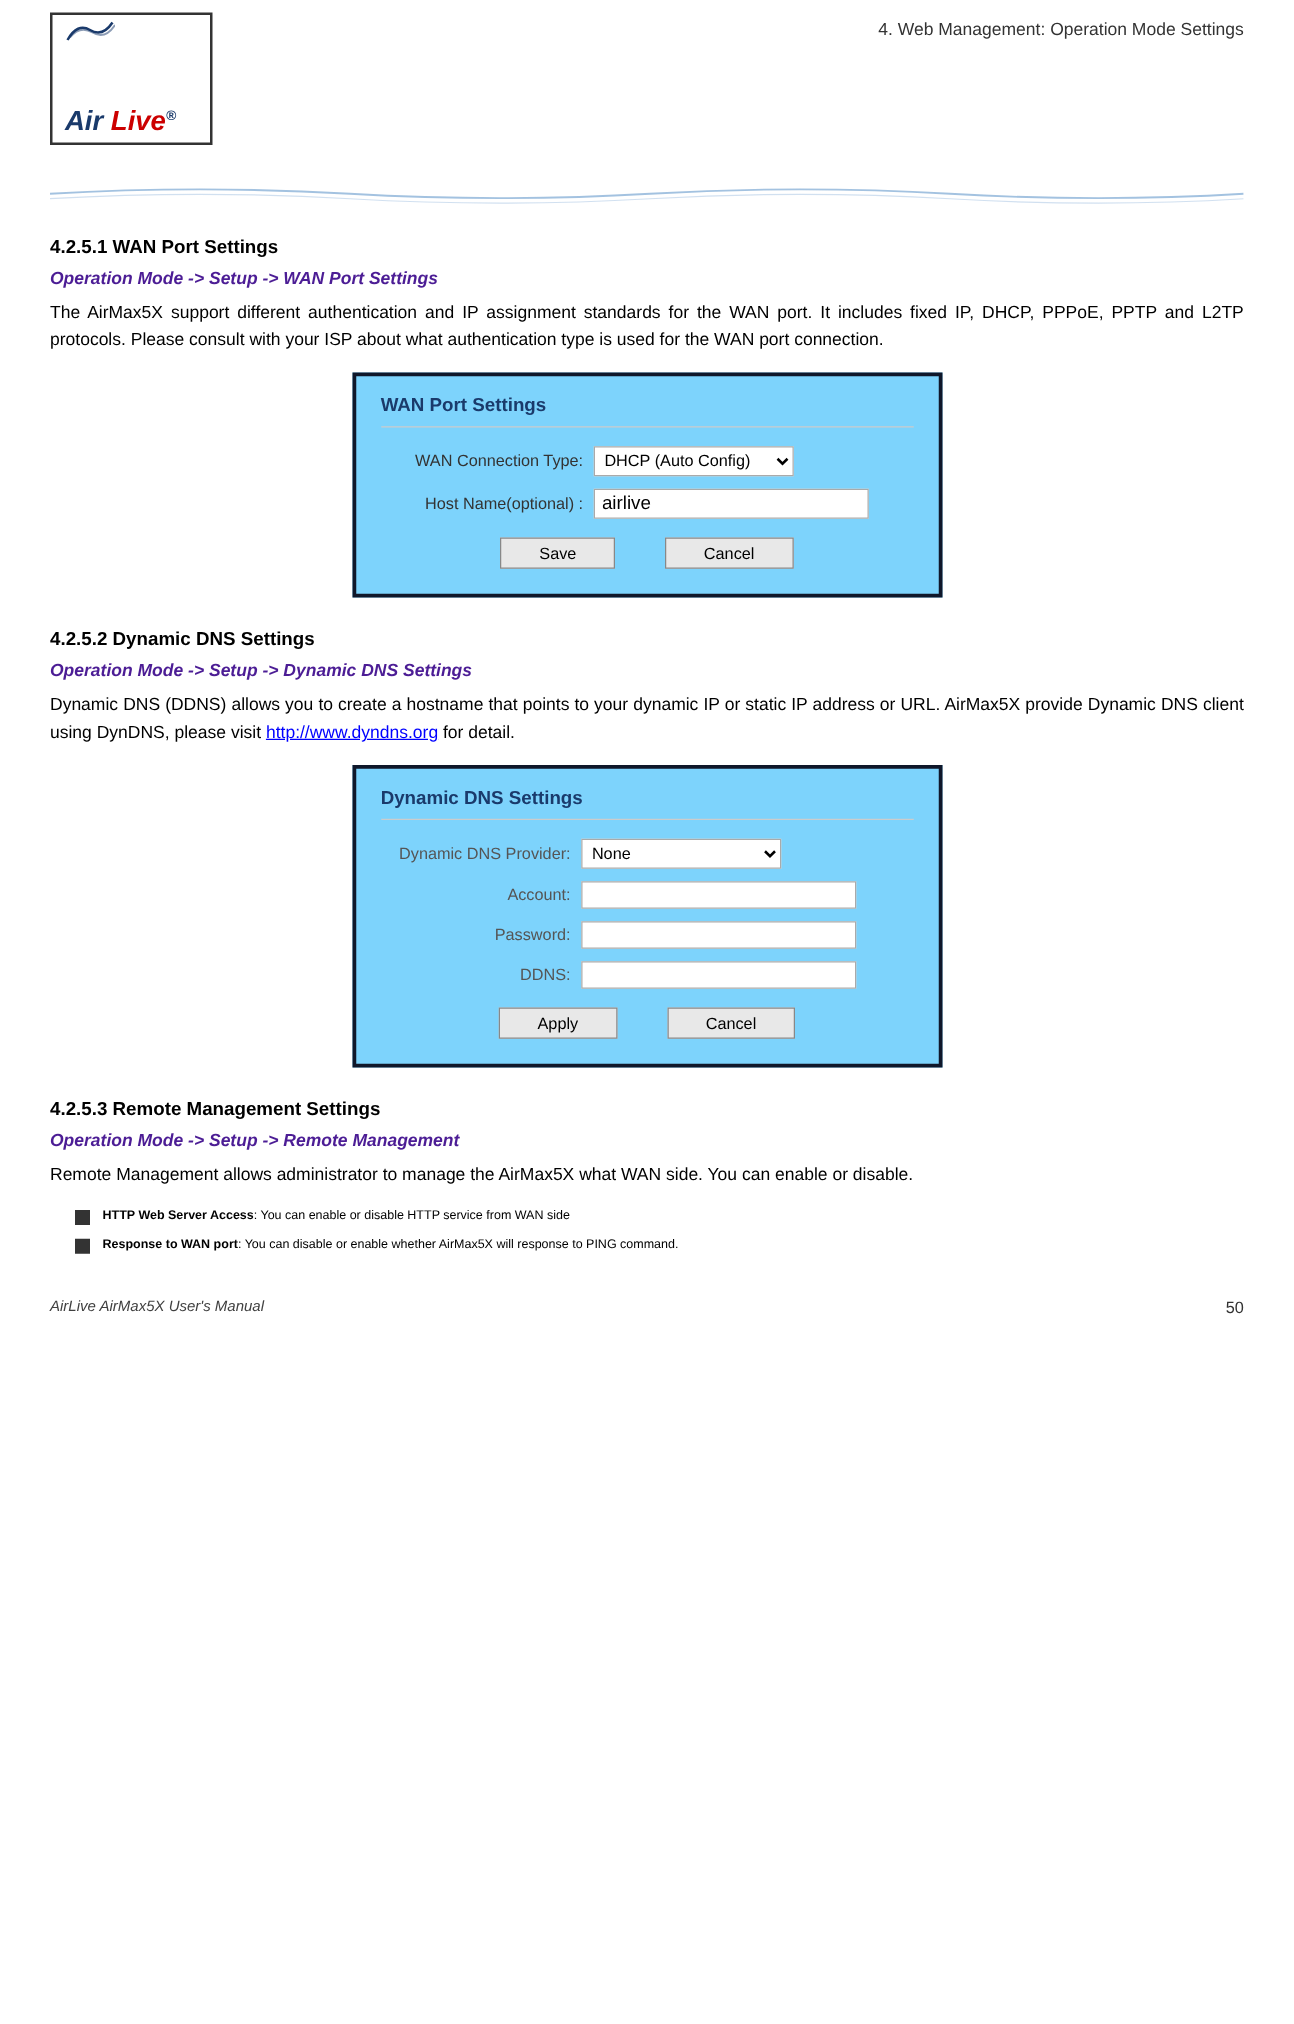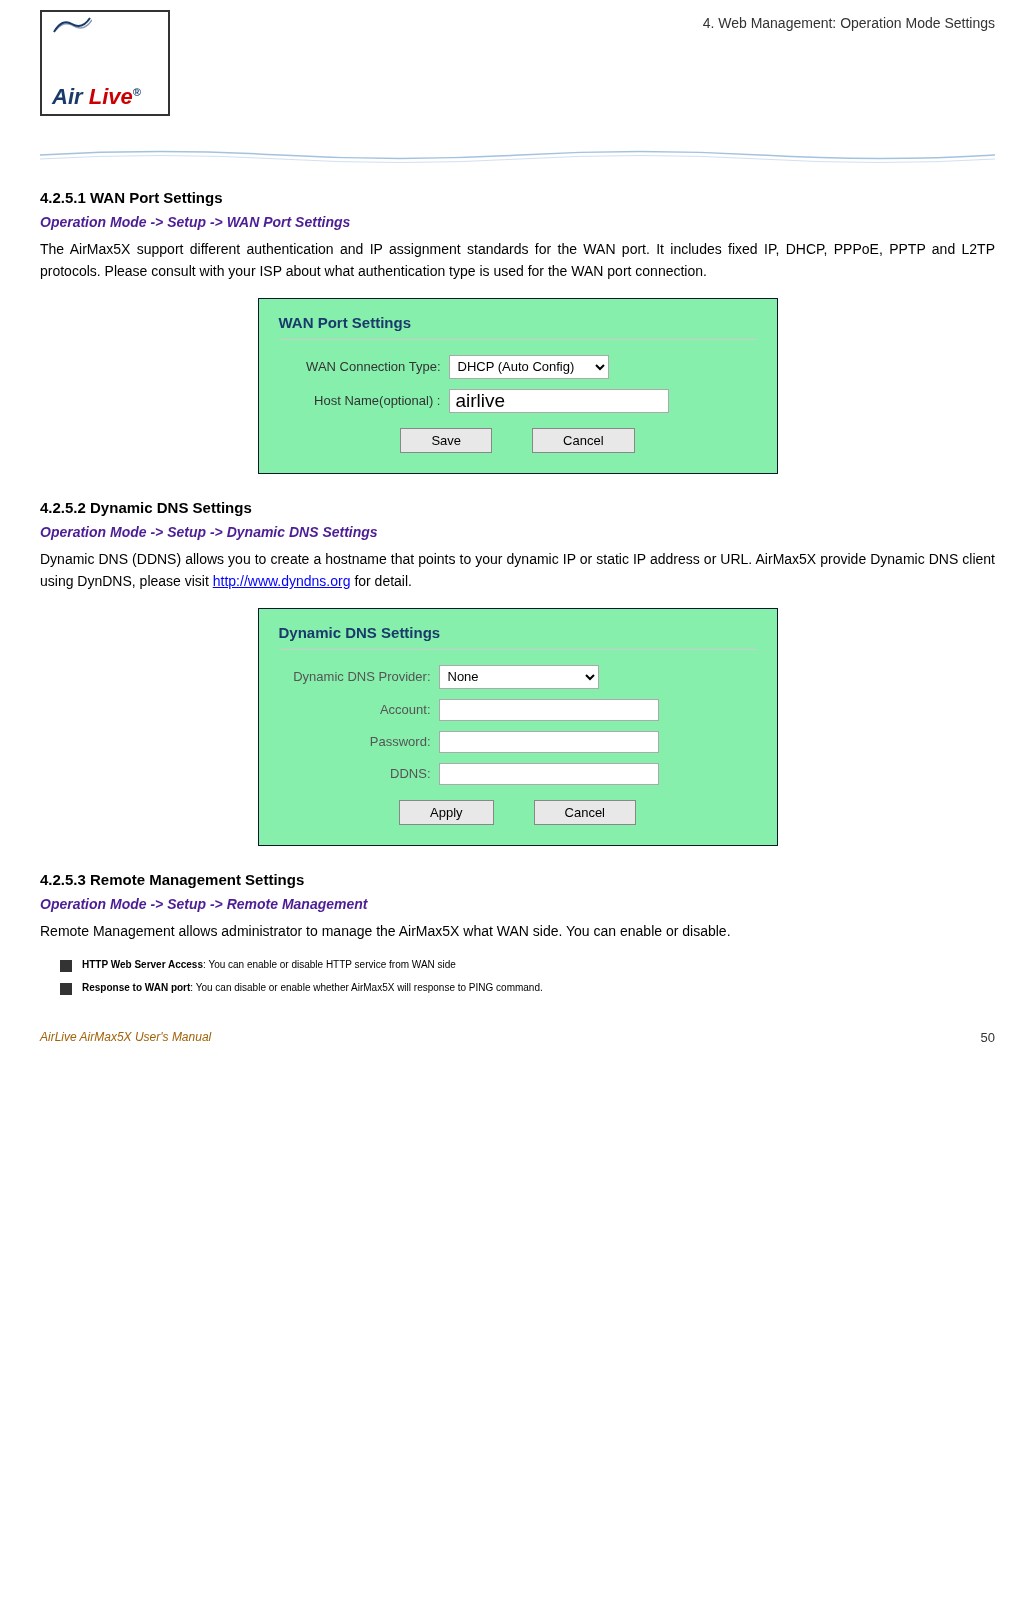--- a/index.html
+++ b/index.html
@@ -91,25 +91,25 @@
 
     .section-body {
       font-size: 14px;
       line-height: 1.6;
       text-align: justify;
       margin-bottom: 15px;
     }
 
     
     .settings-box {
-      border: 1px solid #0f172a;
+      border: 3px solid #0f172a;
       margin: 15px auto;
       padding: 15px 20px 20px 20px;
-      background: #86efac;
-      width: 520px;
+      background: #7dd3fc;
+      width: 472px;
     }
 
     .settings-box-title {
       font-size: 15px;
       font-weight: bold;
       color: #1a3a6b;
       margin-bottom: 15px;
       border-bottom: 1px solid #ccc;
       padding-bottom: 8px;
     }
@@ -124,21 +124,21 @@
       font-size: 13px;
       text-align: right;
       color: #333;
       min-width: 170px;
       padding-right: 8px;
     }
 
     .form-input {
       border: 1px solid #aaa;
       padding: 3px 6px;
-      font-size: 19px;
+      font-size: 15px;
       height: 24px;
       background: #fff;
     }
 
     .form-select {
       border: 1px solid #aaa;
       padding: 2px 4px;
       font-size: 13px;
       height: 24px;
       background: #fff;
@@ -215,21 +215,21 @@
       display: flex;
       justify-content: space-between;
       align-items: center;
       margin-top: 30px;
       border-top: none;
       padding-top: 5px;
     }
 
     .footer-text {
       font-size: 12px;
-      color: #a16207;
+      color: #404040;
       font-style: italic;
     }
 
     .page-number {
       font-size: 13px;
       color: #333;
     }
 
     .link {
       color: #00f;

